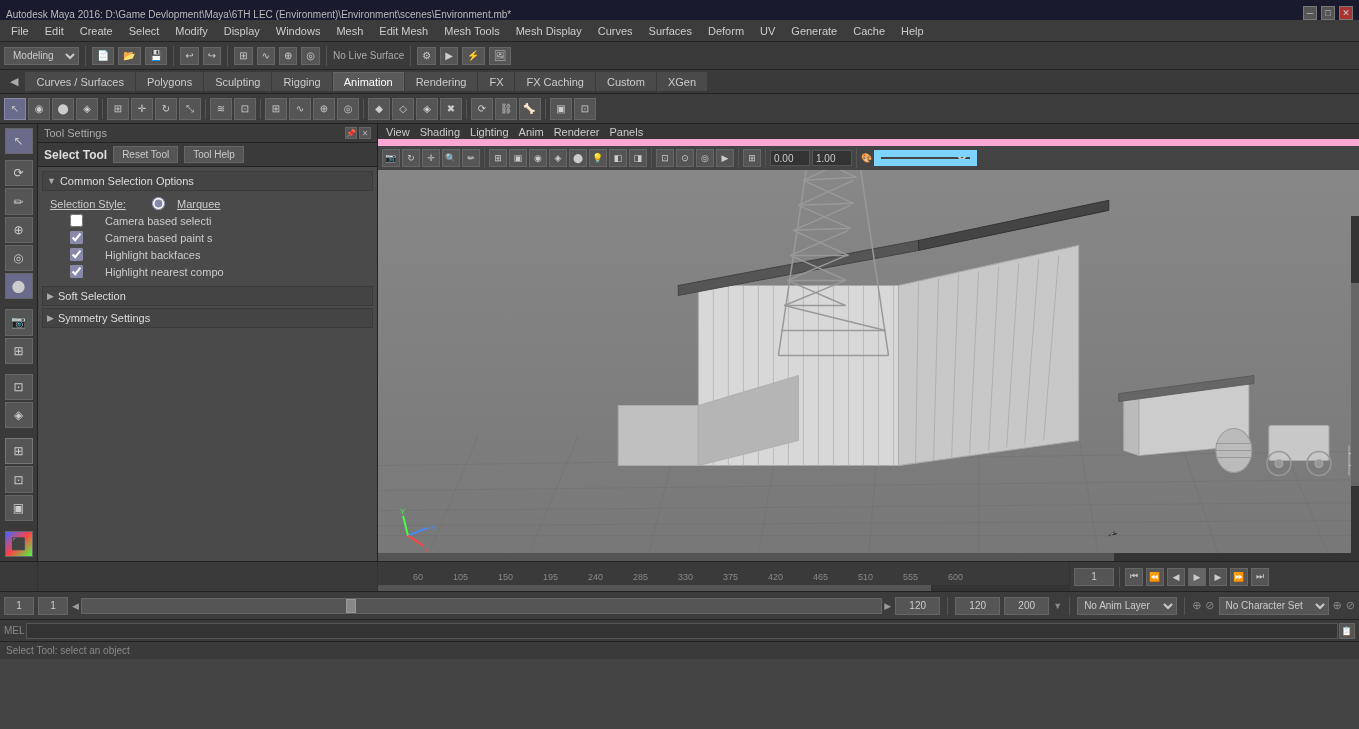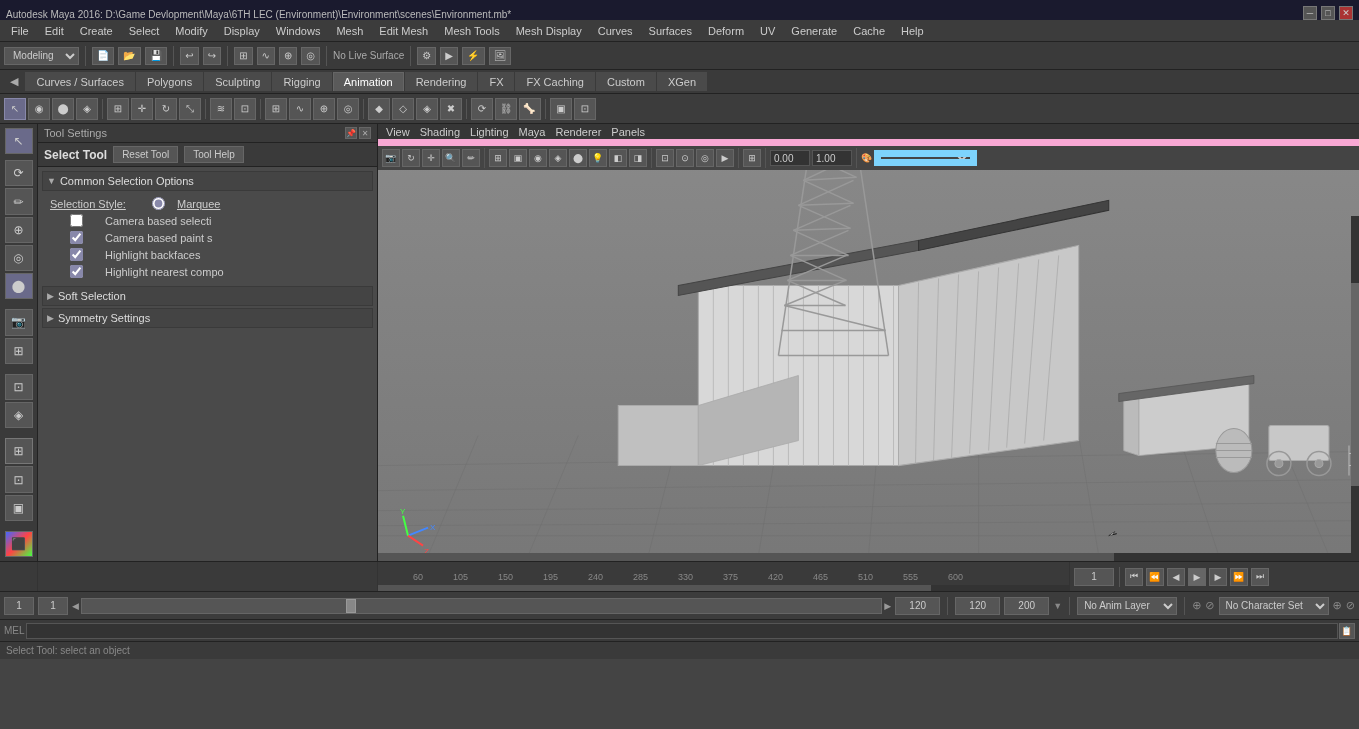--- a/index.html
+++ b/index.html
@@ -461,21 +461,21 @@
 
     </div>
   </div>
 
   <div id="viewport">
 
     <div id="viewport-header">
       <span class="vp-menu">View</span>
       <span class="vp-menu">Shading</span>
       <span class="vp-menu">Lighting</span>
-      <span class="vp-menu">Maya</span>
+      <span class="vp-menu">Anim</span>
       <span class="vp-menu">Renderer</span>
       <span class="vp-menu">Panels</span>
     </div>
 
     <div id="viewport-icons">
 
       <span class="vp-icon-btn">📷</span>
       <span class="vp-icon-btn">↻</span>
       <span class="vp-icon-btn">✛</span>
       <span class="vp-icon-btn">🔍</span>

